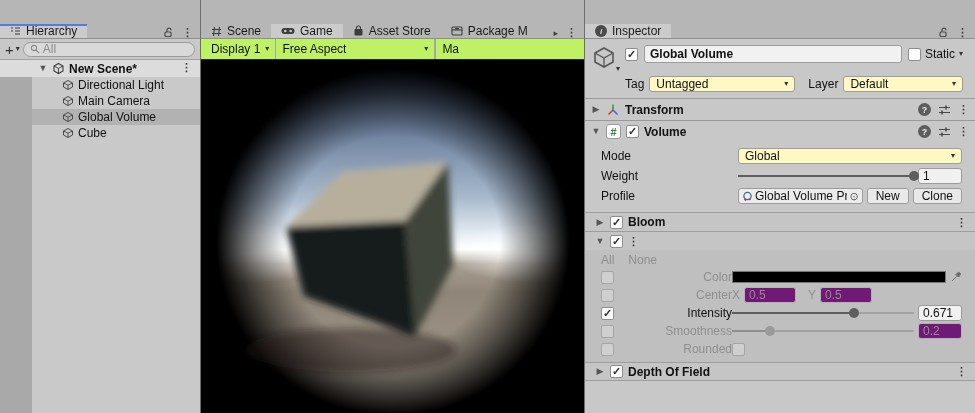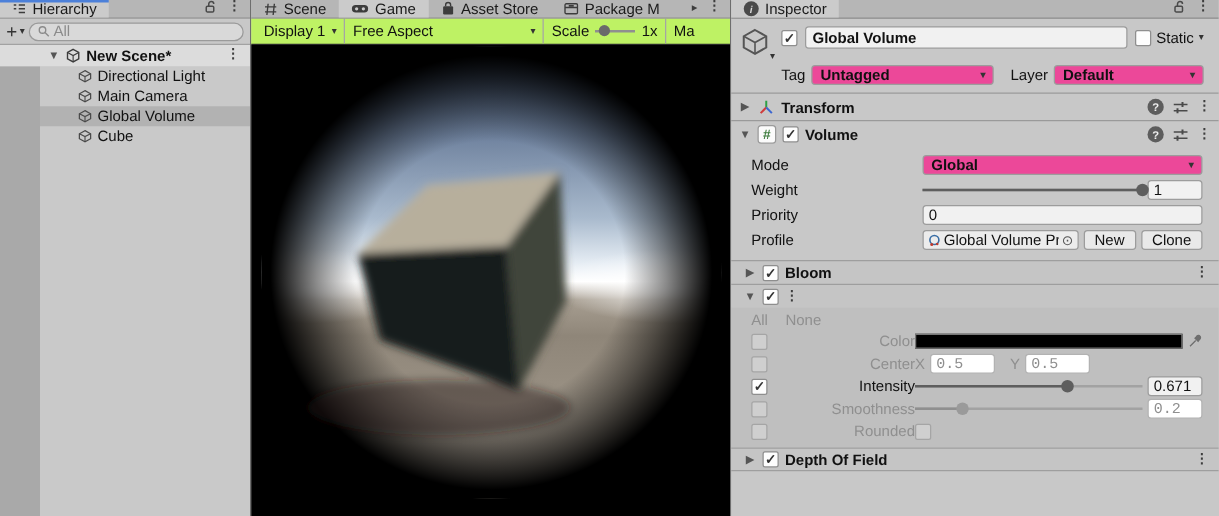--- a/index.html
+++ b/index.html
@@ -5,42 +5,42 @@
   * { box-sizing: border-box; }
   html,body { margin:0; padding:0; }
   body {
     width:975px; height:413px; overflow:hidden;
     font-family:"Liberation Sans", sans-serif; font-size:12px; color:#111;
     background:#c8c8c8;
   }
   .app { display:flex; width:975px; height:413px; }
 
   
-  .tabbar { height:15px; background:#b6b6b6; display:flex; align-items:flex-start;
+  .tabbar { height:39px; background:#b6b6b6; display:flex; align-items:flex-end;
             border-bottom:1px solid #8e8e8e; flex:none; }
   .tab { display:flex; align-items:center; gap:5px; padding:0 10px; color:#1a1a1a; position:relative; }
   .tab.active { background:#cbcbcb; }
   .tab.focused::before { content:""; position:absolute; left:0; right:0; top:0; height:2px; background:#4c80d9; }
   .tabbar-spacer { flex:1; }
   .tabbar-actions { display:flex; align-items:center; gap:8px; padding:0 7px; }
   .kebab { color:#3d3d3d; font-weight:bold; font-size:11px; line-height:1; letter-spacing:0; }
   .caret { font-size:8px; color:#333; line-height:1; }
   .fold { font-size:9px; color:#555; width:10px; text-align:center; line-height:1; flex:none; }
 
   .checkbox { width:13px; height:13px; border:1px solid #8e8e8e; border-radius:2px;
               background:#fdfdfd; position:relative; flex:none; }
   .checkbox.on::after { content:"✓"; position:absolute; left:1px; top:-1px; font-size:11px; color:#333; font-weight:bold; }
   .checkbox.dim { background:#cfcfcf; border-color:#a5a5a5; }
 
   .textfield { background:#f1f1f1; border:1px solid #9c9c9c; border-radius:3px;
                height:16px; display:flex; align-items:center; padding:0 4px; overflow:hidden; white-space:nowrap; }
-  .textfield.disabled { background:#ffffff; border-color:#b2b2b2; color:#8f8f8f;font-family:Liberation Mono, monospace; }
-  .dropdown { background:#ec4899; border:1px solid #9c9c9c; border-radius:3px;
+  .textfield.disabled { background:#701a75; border-color:#b2b2b2; color:#8f8f8f; }
+  .dropdown { background:#fef9c3; border:1px solid #9c9c9c; border-radius:3px;
               height:16px; display:flex; align-items:center; justify-content:space-between;
-              padding:0 6px; overflow:hidden; white-space:nowrap;font-weight:bold; }
+              padding:0 6px; overflow:hidden; white-space:nowrap; }
   .btn { background:#e9e9e9; border:1px solid #9c9c9c; border-radius:3px; height:16px;
          display:flex; align-items:center; justify-content:center; padding:0 8px; white-space:nowrap; }
 
   .slider { position:relative; flex:1; height:16px; }
   .slider .track { position:absolute; left:0; right:0; top:7px; height:2px; background:#a2a2a2; }
   .slider .fill  { position:absolute; left:0; top:7px; height:2px; background:#5e5e5e; width:var(--pct,50%); }
   .slider .knob  { position:absolute; top:3px; left:var(--pct,50%); margin-left:-5px; width:10px; height:10px;
                    border-radius:50%; background:#5e5e5e; }
   .slider.disabled .fill { background:#8f8f8f; }
   .slider.disabled .knob { background:#9a9a9a; }
@@ -263,28 +263,20 @@
       <div class="tb-item">
         <span>Display 1</span>
         <span class="caret">▾</span>
       </div>
       <div class="tb-sep"></div>
       <div class="tb-item" style="width:158px; justify-content:space-between;text-align:center;">
         <span>Free Aspect</span>
         <span class="caret">▾</span>
       </div>
       <div class="tb-sep"></div>
-      <div class="tb-item">
-        <span>Scale</span>
-        <div class="mini-slider" style="--pct: 25%;">
-          <div class="track"></div>
-          <div class="knob"></div>
-        </div>
-        <span>1x</span>
-      </div>
       <div class="tb-sep"></div>
       <div class="tb-item">
         <span>Ma</span>
       </div>
     </div>
     <div class="game-view">
       <div class="scene-circle"></div>
       <svg class="cube-svg" width="384" height="371">
         <defs>
             <filter id="blur4" x="-30%" y="-30%" width="160%" height="160%">
@@ -406,28 +398,20 @@
             <div class="track"></div>
             <div class="fill"></div>
             <div class="knob"></div>
           </div>
           <div class="textfield numfield">
             <span>1</span>
           </div>
         </div>
       </div>
       <div class="prow">
-        <span class="plabel">Priority</span>
-        <div class="pvalue">
-          <div class="textfield" style="flex:1">
-            <span>0</span>
-          </div>
-        </div>
-      </div>
-      <div class="prow">
         <span class="plabel">Profile</span>
         <div class="pvalue">
           <div class="objfield">
             <span class="icon">
               <svg width="11" height="11">
                   <circle cx="5.5" cy="5" r="3.6" fill="none" stroke="#3a6ea5" stroke-width="1.3"></circle>
                   <circle cx="3.4" cy="8.6" r="1.2" fill="#c0392b"></circle>
                   <circle cx="7.8" cy="8.2" r="1" fill="#c0392b"></circle>
                 </svg>
             </span>

